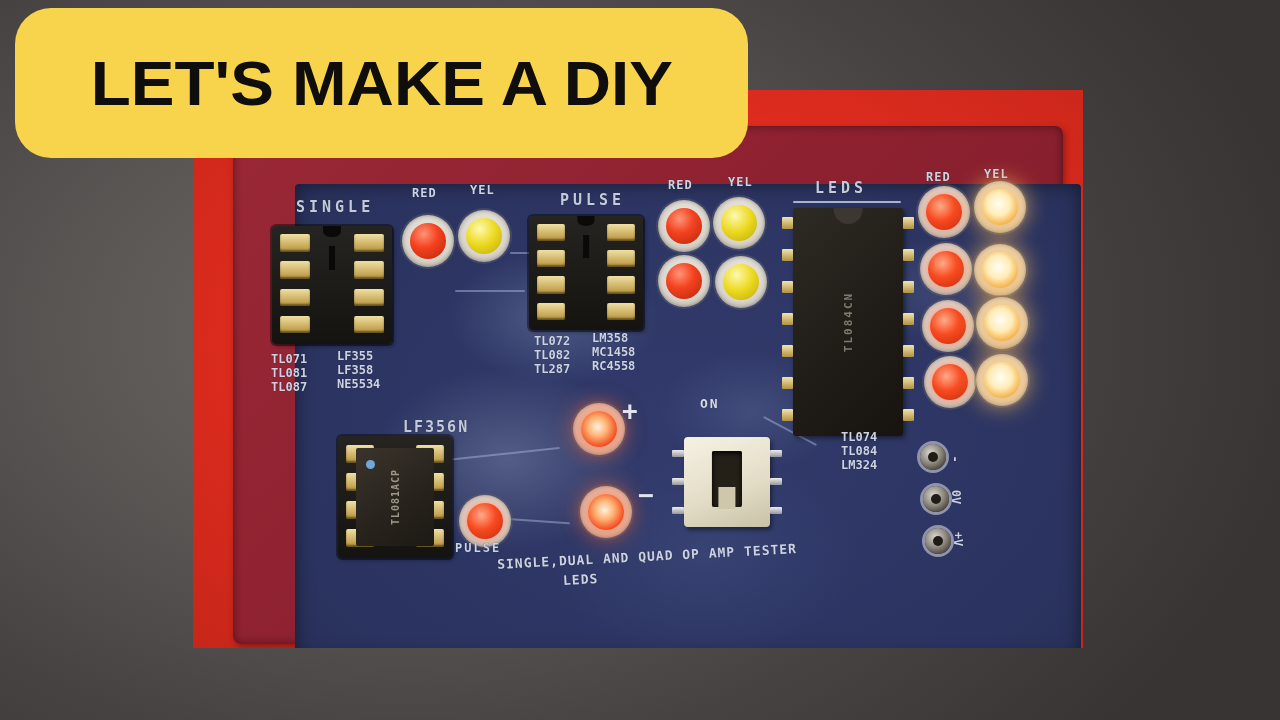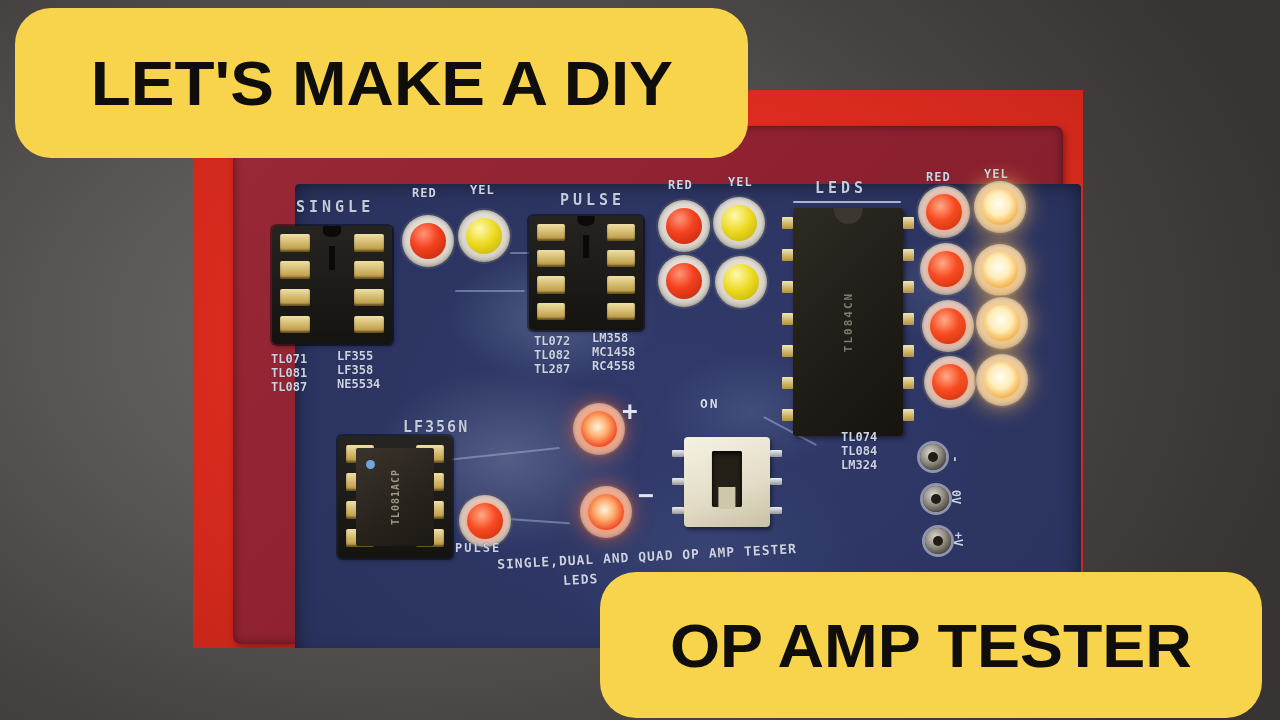--- a/index.html
+++ b/index.html
@@ -302,17 +302,14 @@
       </div>
     <div class="silk term-label" style="left:758px;top:442px;">+V</div>
 
     <div class="silk footer1" style="left:304px;top:459px;">SINGLE,DUAL AND QUAD OP AMP TESTER</div>
     <div class="silk footer2" style="left:370px;top:482px;">LEDS</div>
   </div>
 
   <div class="banner top">
     <div class="txt">LET'S MAKE A DIY</div>
   </div>
-  <div class="banner bottom">
-    <div class="txt">OP AMP TESTER</div>
-  </div>
 
 </div>
 
 </body></html>

